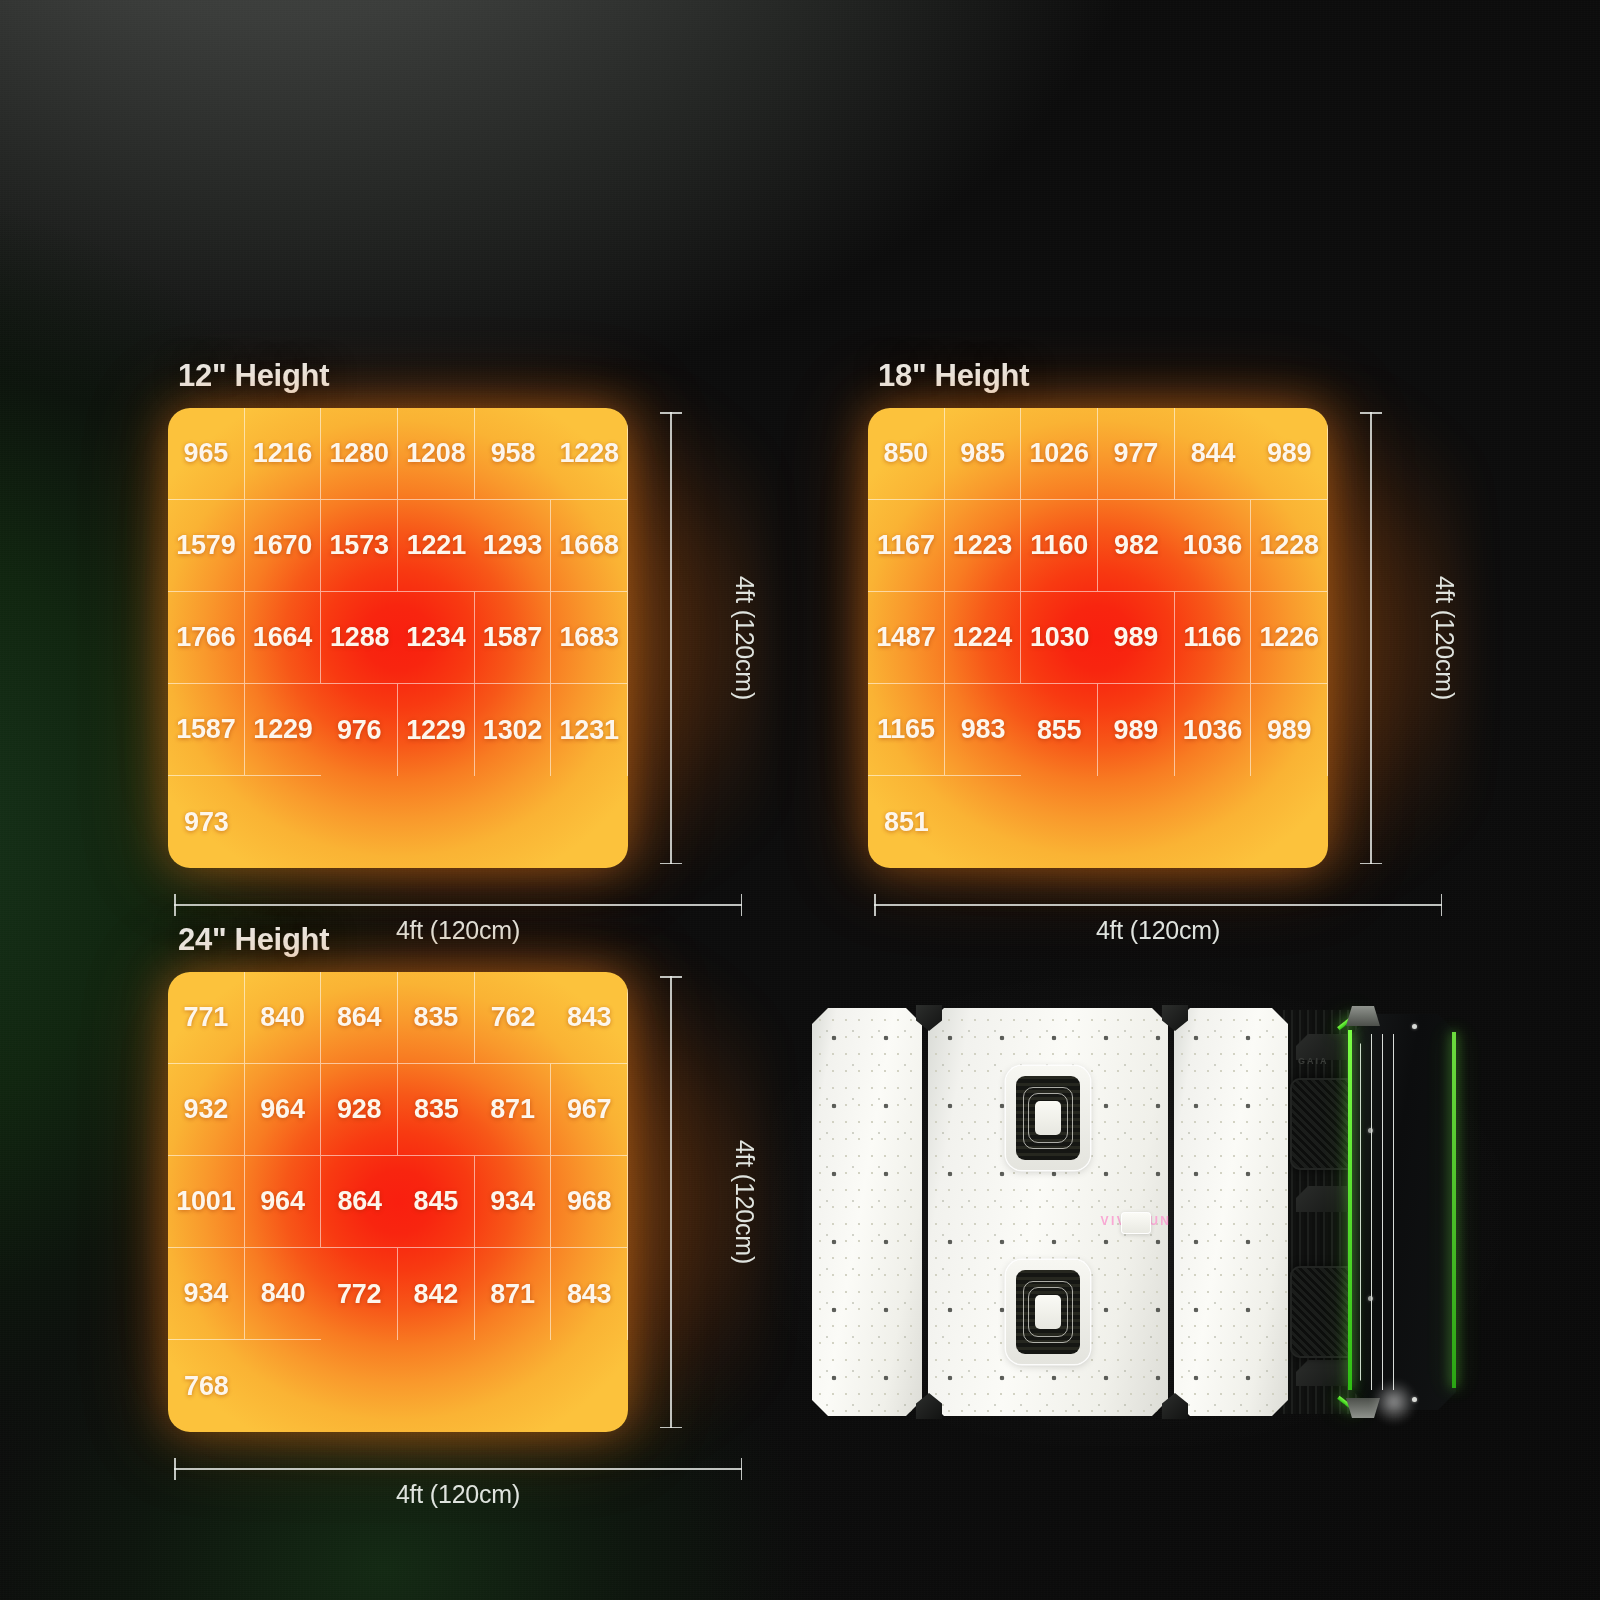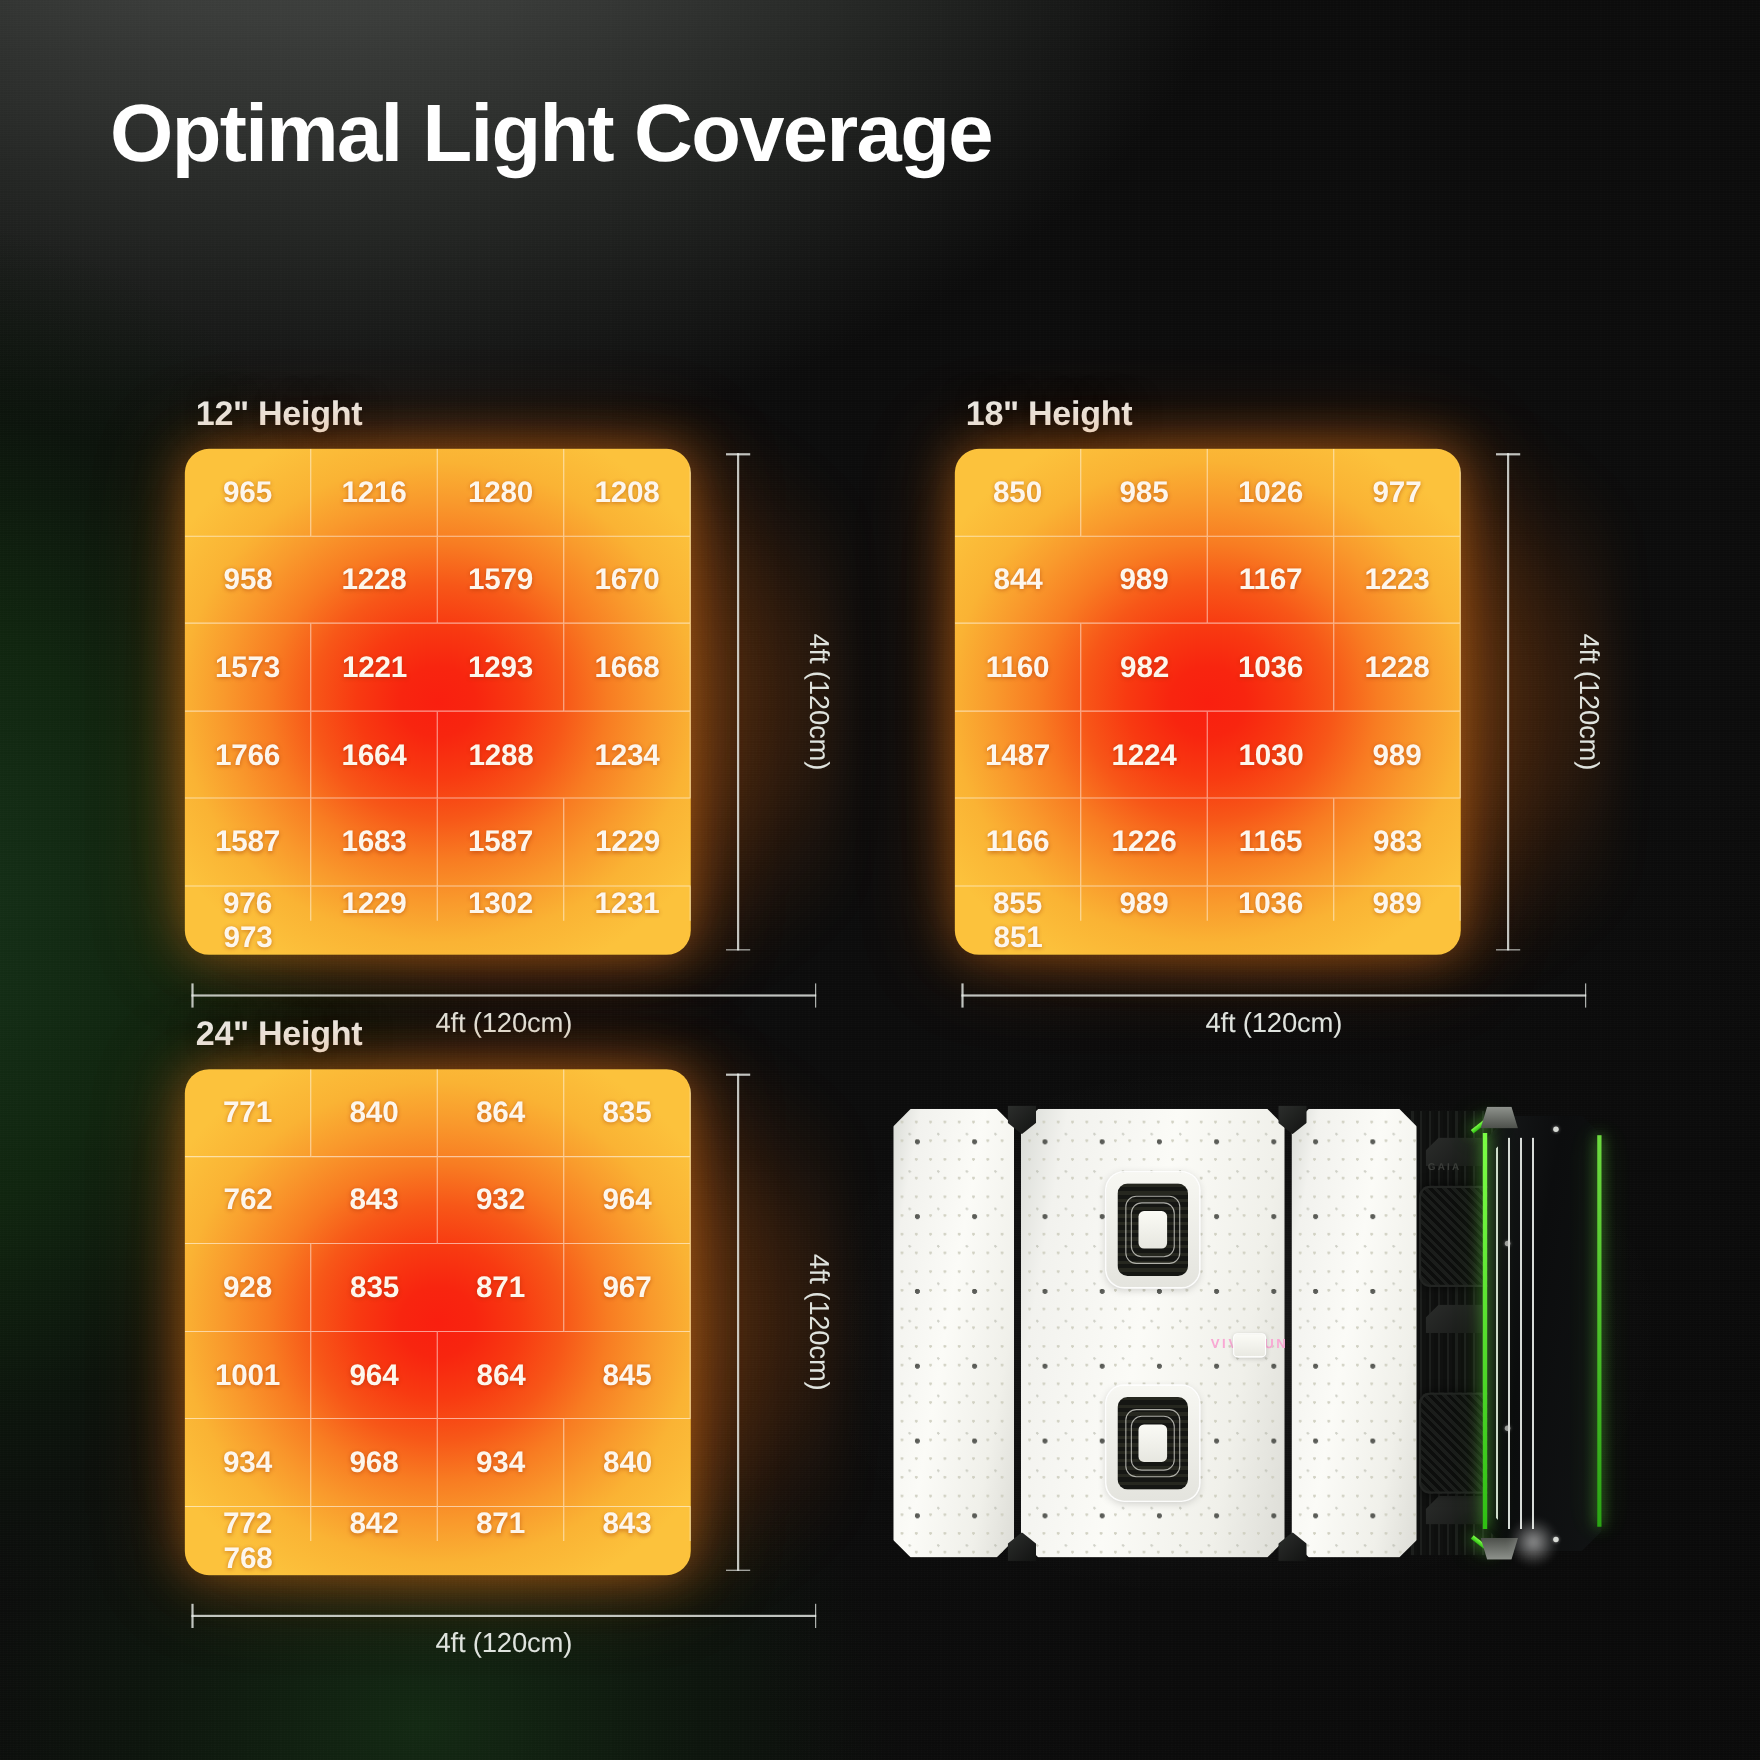--- a/index.html
+++ b/index.html
@@ -104,21 +104,21 @@
         #f9992c 68%,
         #fab334 82%,
         #fcc23c 100%);
     box-shadow: 0 0 44px rgba(255,140,30,.40),
                 0 0 90px rgba(255,110,20,.22);
   }
 
   .heat-cells {
     position: absolute; inset: 0;
     display: grid;
-    grid-template-columns: repeat(4, 1fr);
+    grid-template-columns: repeat(6, 1fr);
     grid-template-rows: repeat(5, 1fr);
   }
   .heat-cell {
     display: flex;
     align-items: center;
     justify-content: center;
     border-right: 1.4px solid rgba(255,255,255,.55);
     border-bottom: 1.4px solid rgba(255,255,255,.55);
     font-size: 27px;
     font-weight: bold;
@@ -441,21 +441,20 @@
 
 <div id="stage">
 
   <div class="bg-layer bg-grey"></div>
   <div class="bg-layer bg-green"></div>
   <div class="bg-layer bg-green2"></div>
   <div class="bg-layer bg-dark"></div>
   <div class="bg-layer bg-noise"></div>
 
   <div class="header">
-    <div class="h-title">Optimal Light Coverage</div>
   </div>
 
   <div class="map-block" style="left:168px; top:358px; width:580px;">
     <div class="map-title">12" Height</div>
     <div class="heat-wrap">
       <div class="heat-glow"></div>
       <div class="heat">
         <div class="heat-cells" id="cells-0">
             <div class="heat-cell">965</div>
             <div class="heat-cell">1216</div>

